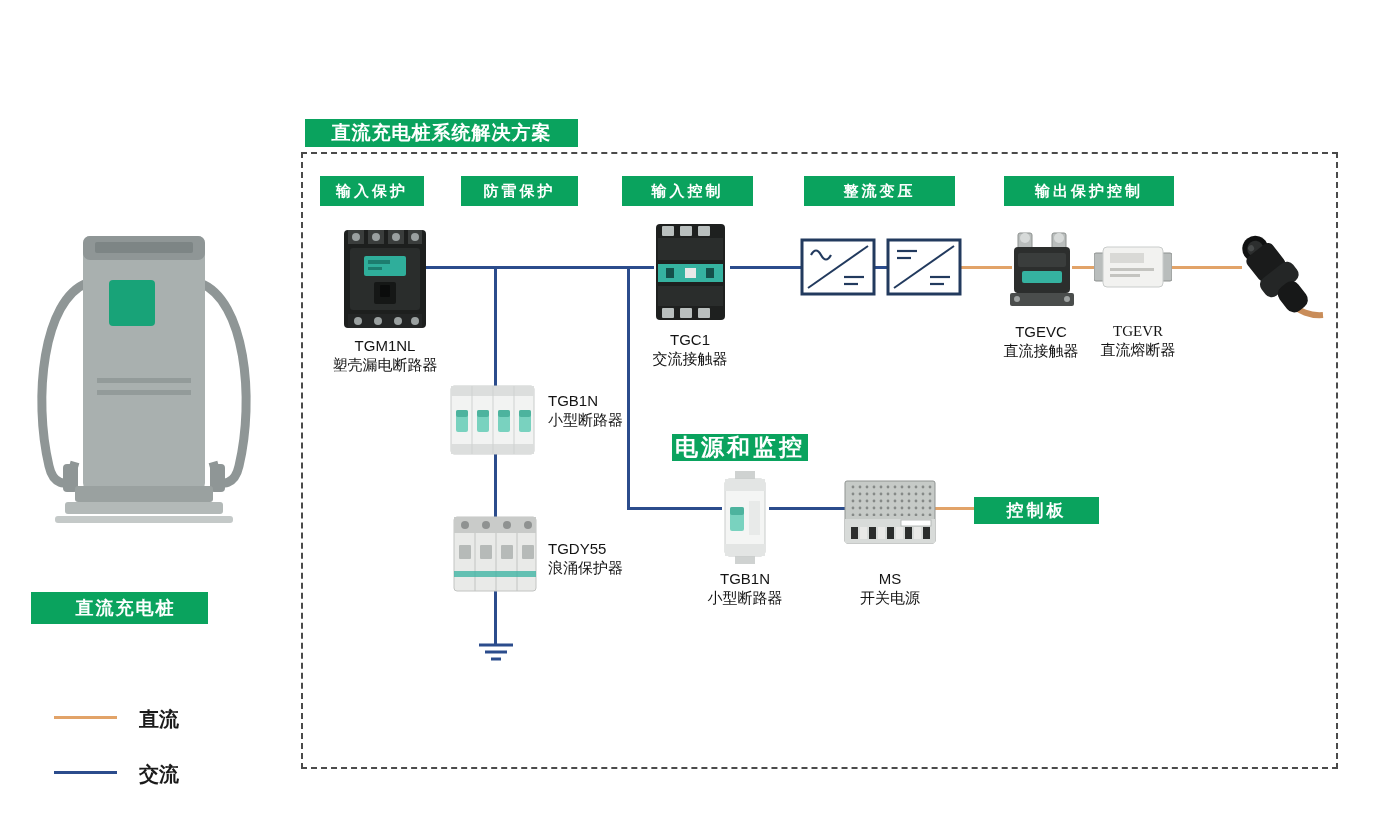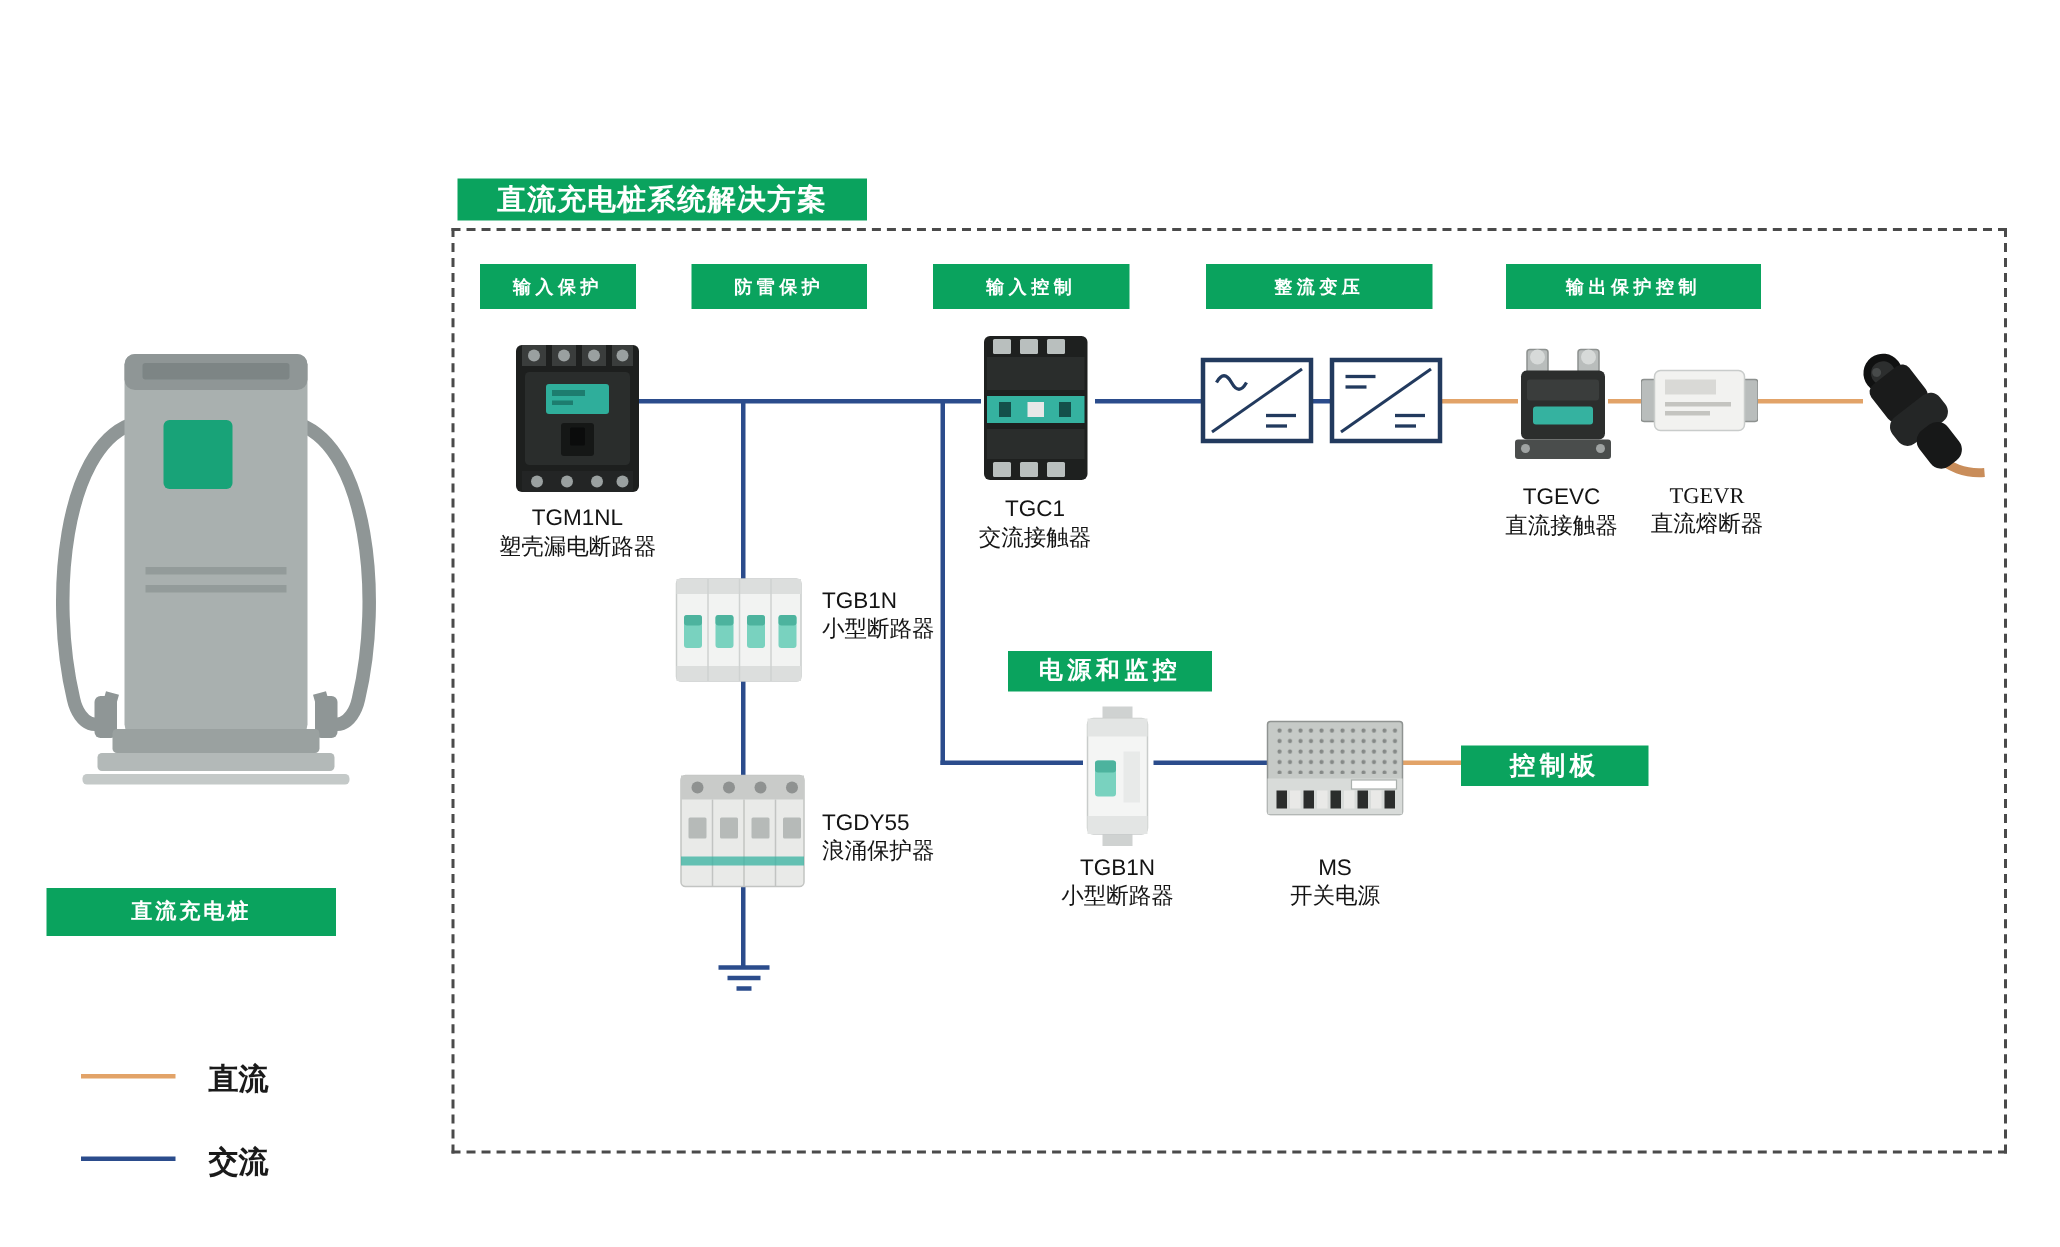--- a/index.html
+++ b/index.html
@@ -1,21 +1,21 @@
 <!DOCTYPE html>
 <html><head>
 <meta charset="utf-8">
 <style>
   html,body{margin:0;padding:0;background:#ffffff;}
   #stage{position:relative;width:1373px;height:831px;background:#fff;overflow:hidden;
          font-family:"Liberation Sans","DejaVu Sans",sans-serif;color:#141414;}
   .abs{position:absolute;}
   .badge{position:absolute;background:#0aa35e;color:#fff;font-weight:bold;
          display:flex;align-items:center;justify-content:center;letter-spacing:3px;
-         font-size:12px;z-index:3;}
+         font-size:15px;z-index:3;}
   .hline{position:absolute;height:3px;z-index:1;}
   .vline{position:absolute;width:3px;z-index:1;}
   .ac{background:#2b4c8c;}
   .dc{background:#e2a368;}
   .product{position:absolute;z-index:2;}
   .plabel{position:absolute;color:#141414;font-size:15px;line-height:19px;text-align:center;z-index:3;}
   .plabel .model{display:block;}
   .plabel .name{display:block;}
   .left{text-align:left;}
   .dashedbox{position:absolute;border:2px dashed #4a4a4a;z-index:0;}
@@ -29,21 +29,21 @@
 
   <div class="badge" style="left:305px;top:119px;width:273px;height:28px;font-size:19px;letter-spacing:1px;">直流充电桩系统解决方案</div>
 
   <div class="dashedbox" style="left:301px;top:152px;width:1033px;height:613px;"></div>
 
   <div class="badge" style="left:320px;top:176px;width:104px;height:30px;">输入保护</div>
   <div class="badge" style="left:461px;top:176px;width:117px;height:30px;">防雷保护</div>
   <div class="badge" style="left:622px;top:176px;width:131px;height:30px;">输入控制</div>
   <div class="badge" style="left:804px;top:176px;width:151px;height:30px;">整流变压</div>
   <div class="badge" style="left:1004px;top:176px;width:170px;height:30px;text-align:right;">输出保护控制</div>
-  <div class="badge" style="left:672px;top:434px;width:136px;height:27px;font-size:16px;">电源和监控</div>
+  <div class="badge" style="left:672px;top:434px;width:136px;height:27px;font-size:23px;">电源和监控</div>
   <div class="badge" style="left:974px;top:497px;width:125px;height:27px;font-size:17px;">控制板</div>
 
   <div class="hline ac" style="left:426px;top:266px;width:228px;"></div>
   <div class="vline ac" style="left:494px;top:266px;height:379px;"></div>
   <div class="hline ac" style="left:730px;top:266px;width:72px;"></div>
   <div class="hline ac" style="left:874px;top:266px;width:14px;"></div>
   <div class="hline dc" style="left:960px;top:266px;width:52px;"></div>
   <div class="hline dc" style="left:1072px;top:266px;width:26px;"></div>
   <div class="hline dc" style="left:1170px;top:266px;width:72px;"></div>
   <div class="vline ac" style="left:627px;top:266px;height:244px;"></div>
@@ -288,21 +288,21 @@
     <rect x="58" y="8" width="122" height="24" rx="7" fill="#8f9696"></rect>
     <rect x="70" y="14" width="98" height="11" rx="2" fill="#7d8585"></rect>
     <rect x="84" y="52" width="46" height="46" rx="4" fill="#18a378"></rect>
     <rect x="72" y="150" width="94" height="5" fill="#939b9a"></rect>
     <rect x="72" y="162" width="94" height="5" fill="#939b9a"></rect>
     <rect x="50" y="258" width="138" height="16" rx="3" fill="#9aa1a0"></rect>
     <rect x="40" y="274" width="158" height="12" rx="3" fill="#b3b9b8"></rect>
     <rect x="30" y="288" width="178" height="7" rx="3" fill="#c4c9c8"></rect>
   </svg>
 
-  <div class="badge" style="left:31px;top:592px;width:193px;height:32px;font-size:14px;letter-spacing:2px;">直流充电桩</div>
+  <div class="badge" style="left:31px;top:592px;width:165px;height:32px;font-size:18px;letter-spacing:2px;padding-left:12px;">直流充电桩</div>
 
   <div class="hline dc" style="left:54px;top:716px;width:63px;"></div>
   <div class="legend-label" style="left:139px;top:706px;">直流</div>
 
   <div class="hline ac" style="left:54px;top:771px;width:63px;"></div>
   <div class="legend-label" style="left:139px;top:761px;">交流</div>
 
 </div>
 
 </body></html>

